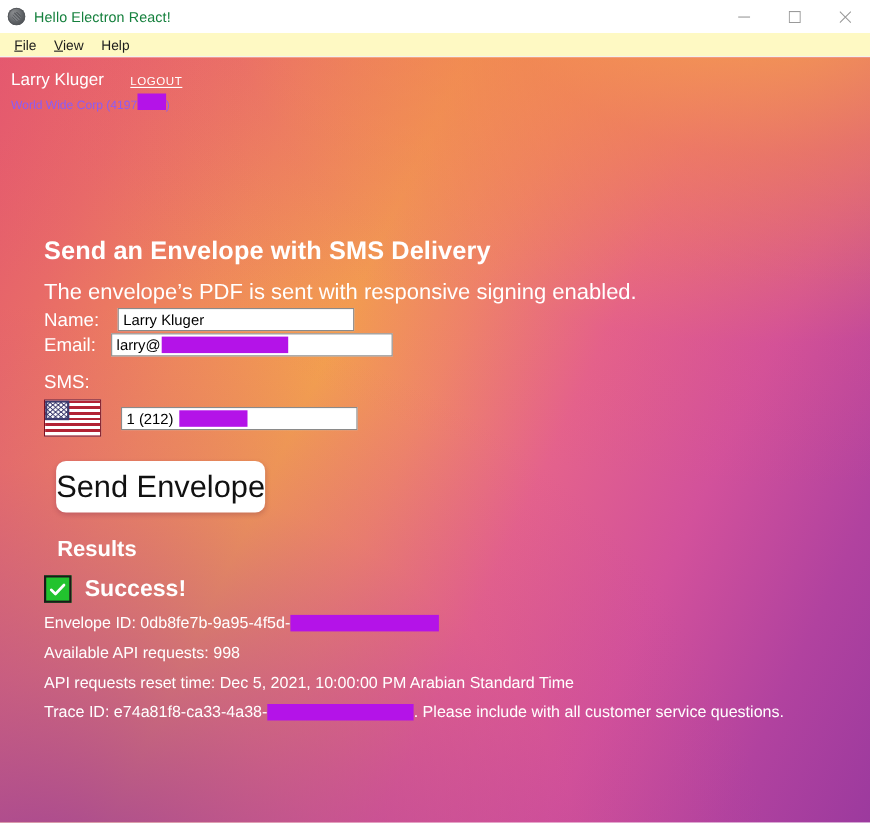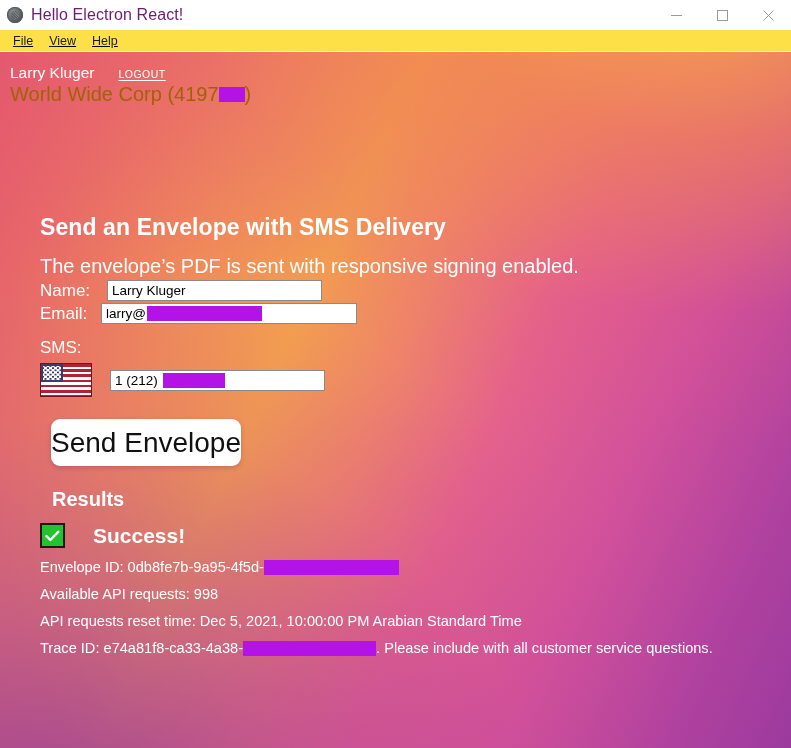--- a/index.html
+++ b/index.html
@@ -49,22 +49,22 @@
   .app-icon::after {
     content: "";
     position: absolute;
     left: 4px; top: 4px;
     width: 8px; height: 8px;
     border-radius: 50%;
     background: repeating-linear-gradient(45deg, #5a5d61 0 1px, #7b7e82 1px 2px);
     opacity: .9;
   }
   .title-text {
-    font-size: 16px;
-    color: #701a75;
+    font-size: 13px;
+    color: #15803d;
     letter-spacing: .1px;
     white-space: nowrap;
   }
   .window-controls {
     position: absolute;
     right: 0;
     top: 0;
     height: 30px;
     display: flex;
   }
@@ -75,27 +75,26 @@
     align-items: center;
     justify-content: center;
     color: #9a9a9a;
   }
   .wc-btn svg { display: block; }
 
   
   .menubar {
     height: 21px;
     min-height: 21px;
-    background: #fde047;
+    background: #fef9c3;
     display: flex;
     align-items: center;
     padding-left: 6px;
     gap: 2px;
     border-bottom: 1px solid #f2f2f2;
-    text-decoration: underline;
   }
   .menu-item {
     font-size: 12.5px;
     color: #1c1c1c;
     padding: 1px 7px;
     white-space: nowrap;
   }
   .menu-item .acc {
     text-decoration: underline;
     text-underline-offset: 1px;
@@ -160,22 +159,22 @@
   }
   .logout-link {
     font-size: 10.5px;
     letter-spacing: .5px;
     color: #ffffff;
     text-decoration: underline;
     text-underline-offset: 2px;
     white-space: nowrap;
   }
   .account-org {
-    font-size: 20px;
-    color: #a16207;
+    font-size: 11px;
+    color: #8b5cf6;
     white-space: nowrap;
     display: flex;
     align-items: baseline;
   }
 
   
   .redact {
     display: inline-block;
     background: #b413e8;
     vertical-align: middle;
@@ -308,21 +307,21 @@
   }
   h2.results-title {
     margin: 12px;
     font-size: 20px;
     font-weight: bold;
     color: #ffffff;
   }
   .success-row {
     display: flex;
     align-items: center;
-    gap: 28px;
+    gap: 12px;
     margin-top: 0;
   }
   .check-box {
     width: 25px;
     height: 25px;
     background: #22c32e;
     border: 2px solid #1a1a1a;
     box-sizing: border-box;
     display: flex;
     align-items: center;
@@ -333,21 +332,21 @@
   .success-text {
     font-size: 21px;
     font-weight: bold;
     color: #ffffff;
   }
   .result-line {
     font-size: 14.6px;
     color: #ffffff;
     margin-top: 11px;
     display: flex;
-    align-items: center;
+    align-items: flex-start;
     white-space: nowrap;
   }
   .redact-envelope { width: 135px; height: 15px; margin-left: 0px; }
   .redact-trace { width: 133px; height: 15px; margin-left: 0px; }
 </style>
 </head>
 <body>
 
 <div class="app-window">
 

